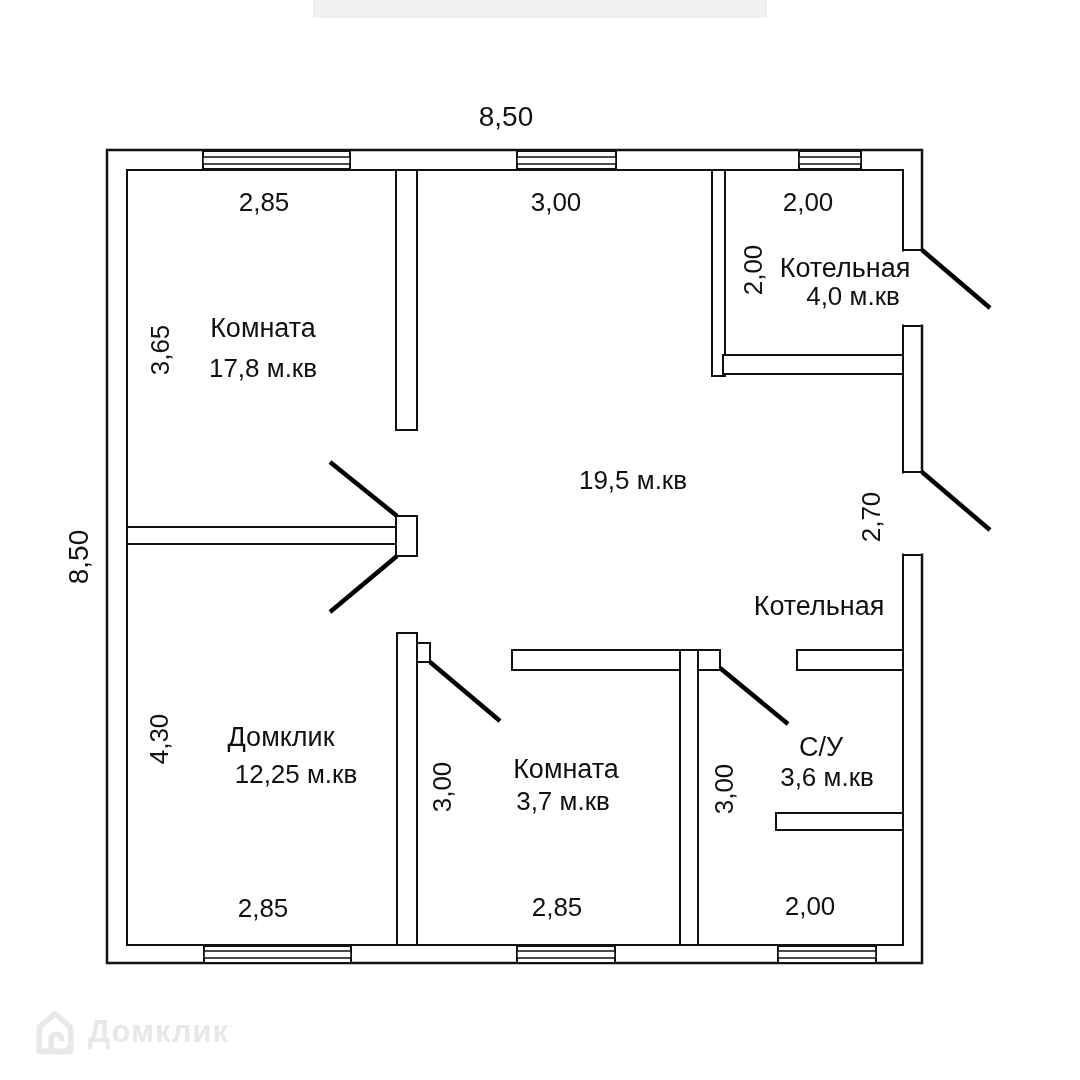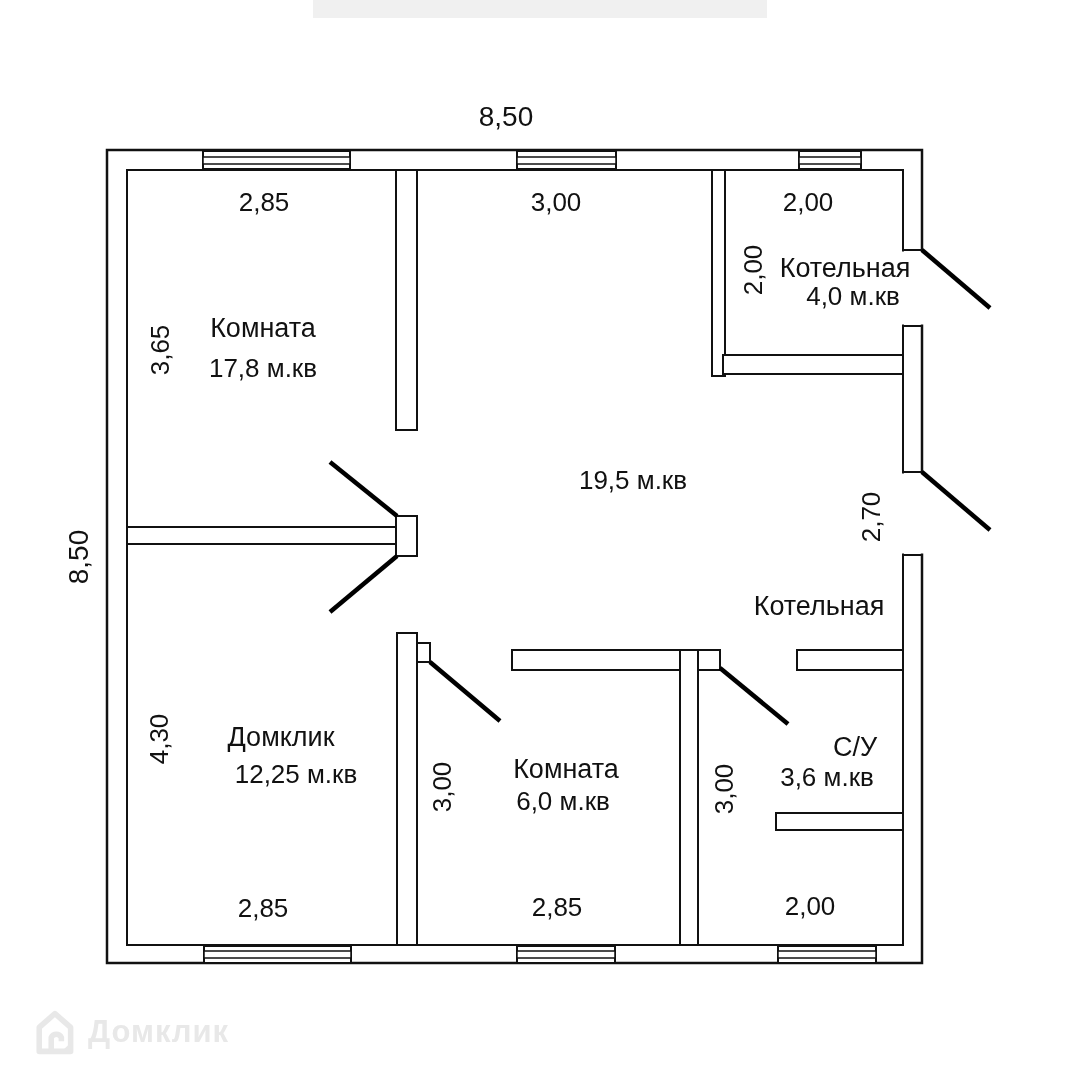--- a/index.html
+++ b/index.html
@@ -108,25 +108,25 @@
   <div class="lbl dim rot" style="left:871px;top:517px">2,70</div>
   <div class="lbl room-name" style="left:819px;top:606px">Котельная</div>
 
   <div class="lbl room-name" style="left:281px;top:737px">Домклик</div>
   <div class="lbl room-area" style="left:296px;top:774px">12,25 м.кв</div>
   <div class="lbl dim rot" style="left:159px;top:739px">4,30</div>
   <div class="lbl dim" style="left:263px;top:908px">2,85</div>
 
   <div class="lbl dim rot" style="left:442px;top:787px">3,00</div>
   <div class="lbl room-name" style="left:566px;top:769px">Комната</div>
-  <div class="lbl room-area" style="left:563px;top:801px">6,0 м.кв</div>
+  <div class="lbl room-area" style="left:563px;top:801px">3,7 м.кв</div>
   <div class="lbl dim" style="left:557px;top:907px">2,85</div>
 
   <div class="lbl dim rot" style="left:724px;top:789px">3,00</div>
-  <div class="lbl room-name" style="left:855px;top:747px">С/У</div>
+  <div class="lbl room-name" style="left:821px;top:747px">С/У</div>
   <div class="lbl room-area" style="left:827px;top:777px">3,6 м.кв</div>
   <div class="lbl dim" style="left:810px;top:906px">2,00</div>
 
   <div class="watermark">
     <svg width="48" height="48" viewBox="0 0 52 52">
       <path d="M10,21 L27,6 L44,21 V47 H10 Z" fill="none" stroke="#e8e8e8" stroke-width="6" stroke-linejoin="round"></path>
       <path d="M23,47 V32 a6,6 0 0 1 11,0 V36" fill="none" stroke="#e8e8e8" stroke-width="6"></path>
       <path d="M34,47 l10,-9 v9 z" fill="#e8e8e8"></path>
     </svg>
     <span>Домклик</span>

